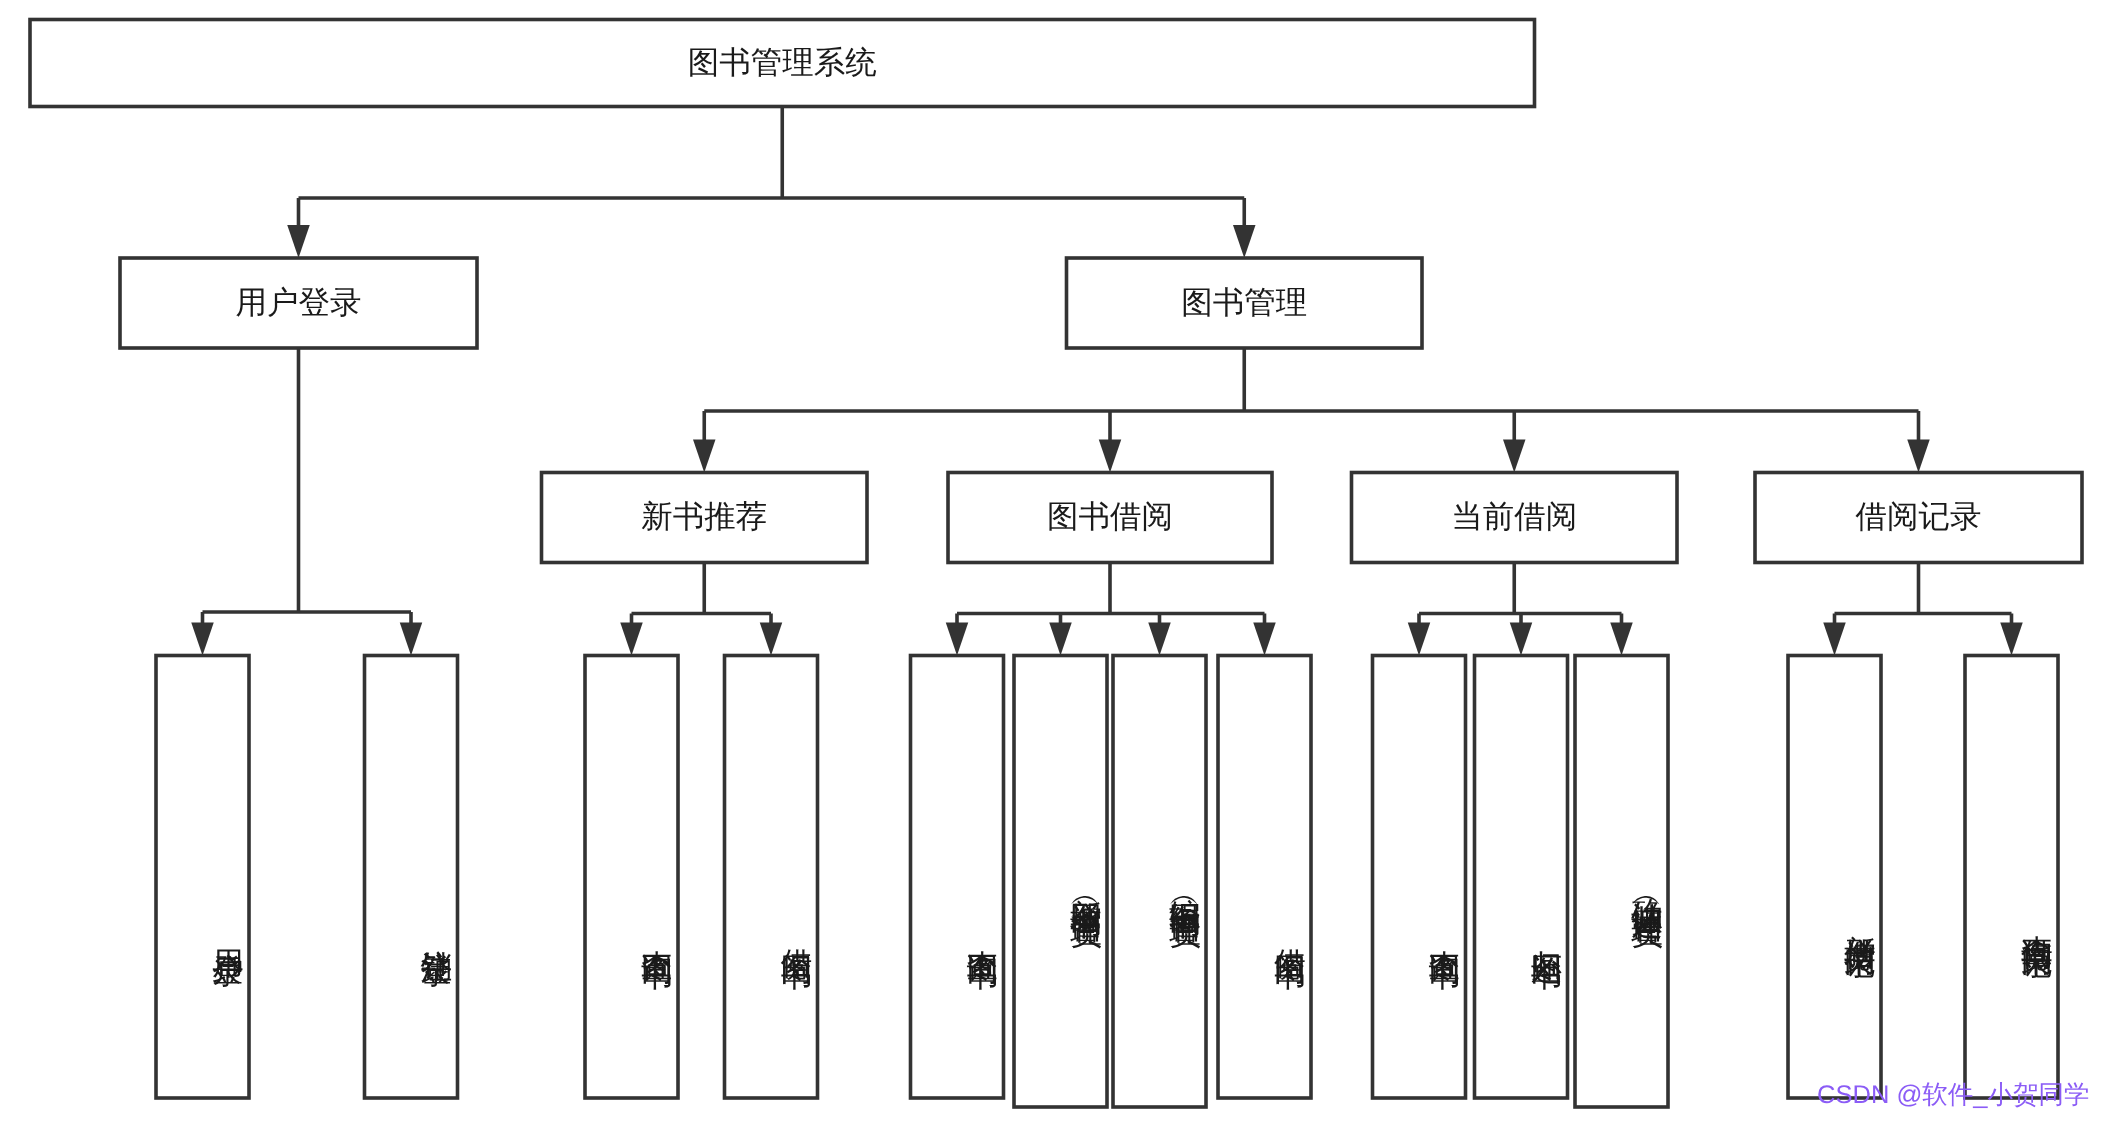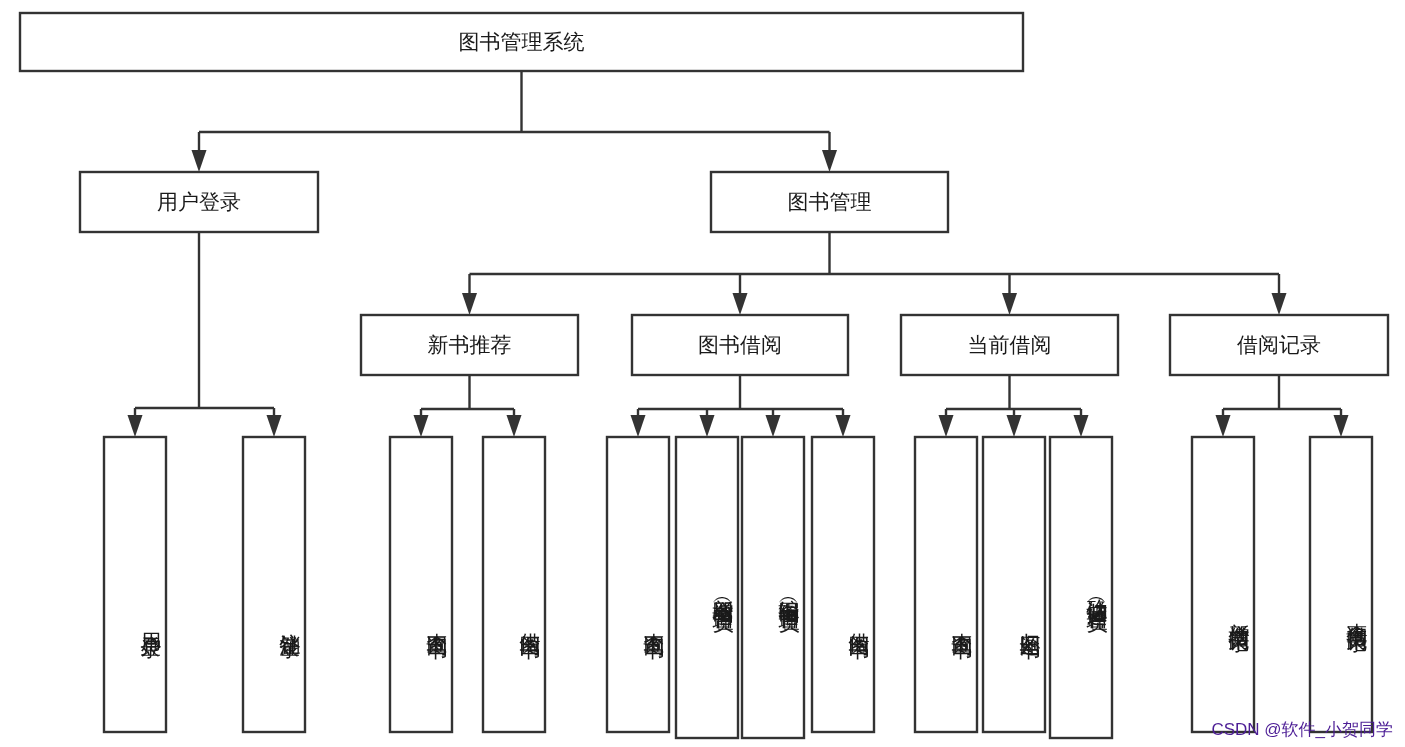--- a/index.html
+++ b/index.html
@@ -60,21 +60,21 @@
     text-align: center;
     white-space: nowrap;
     pointer-events: none;
   }
   .watermark {
     position: absolute;
     right: 12px;
     bottom: 6px;
     font-family: "Liberation Sans", "DejaVu Sans", sans-serif;
     font-size: 17px;
-    color: #4c1d95;
+    color: #8b5cf6;
     white-space: nowrap;
     pointer-events: none;
   }
 </style>
 </head>
 <body>
 
 <div id="diagram-root">
 
   <svg class="flow" viewBox="0 0 1405 747">

